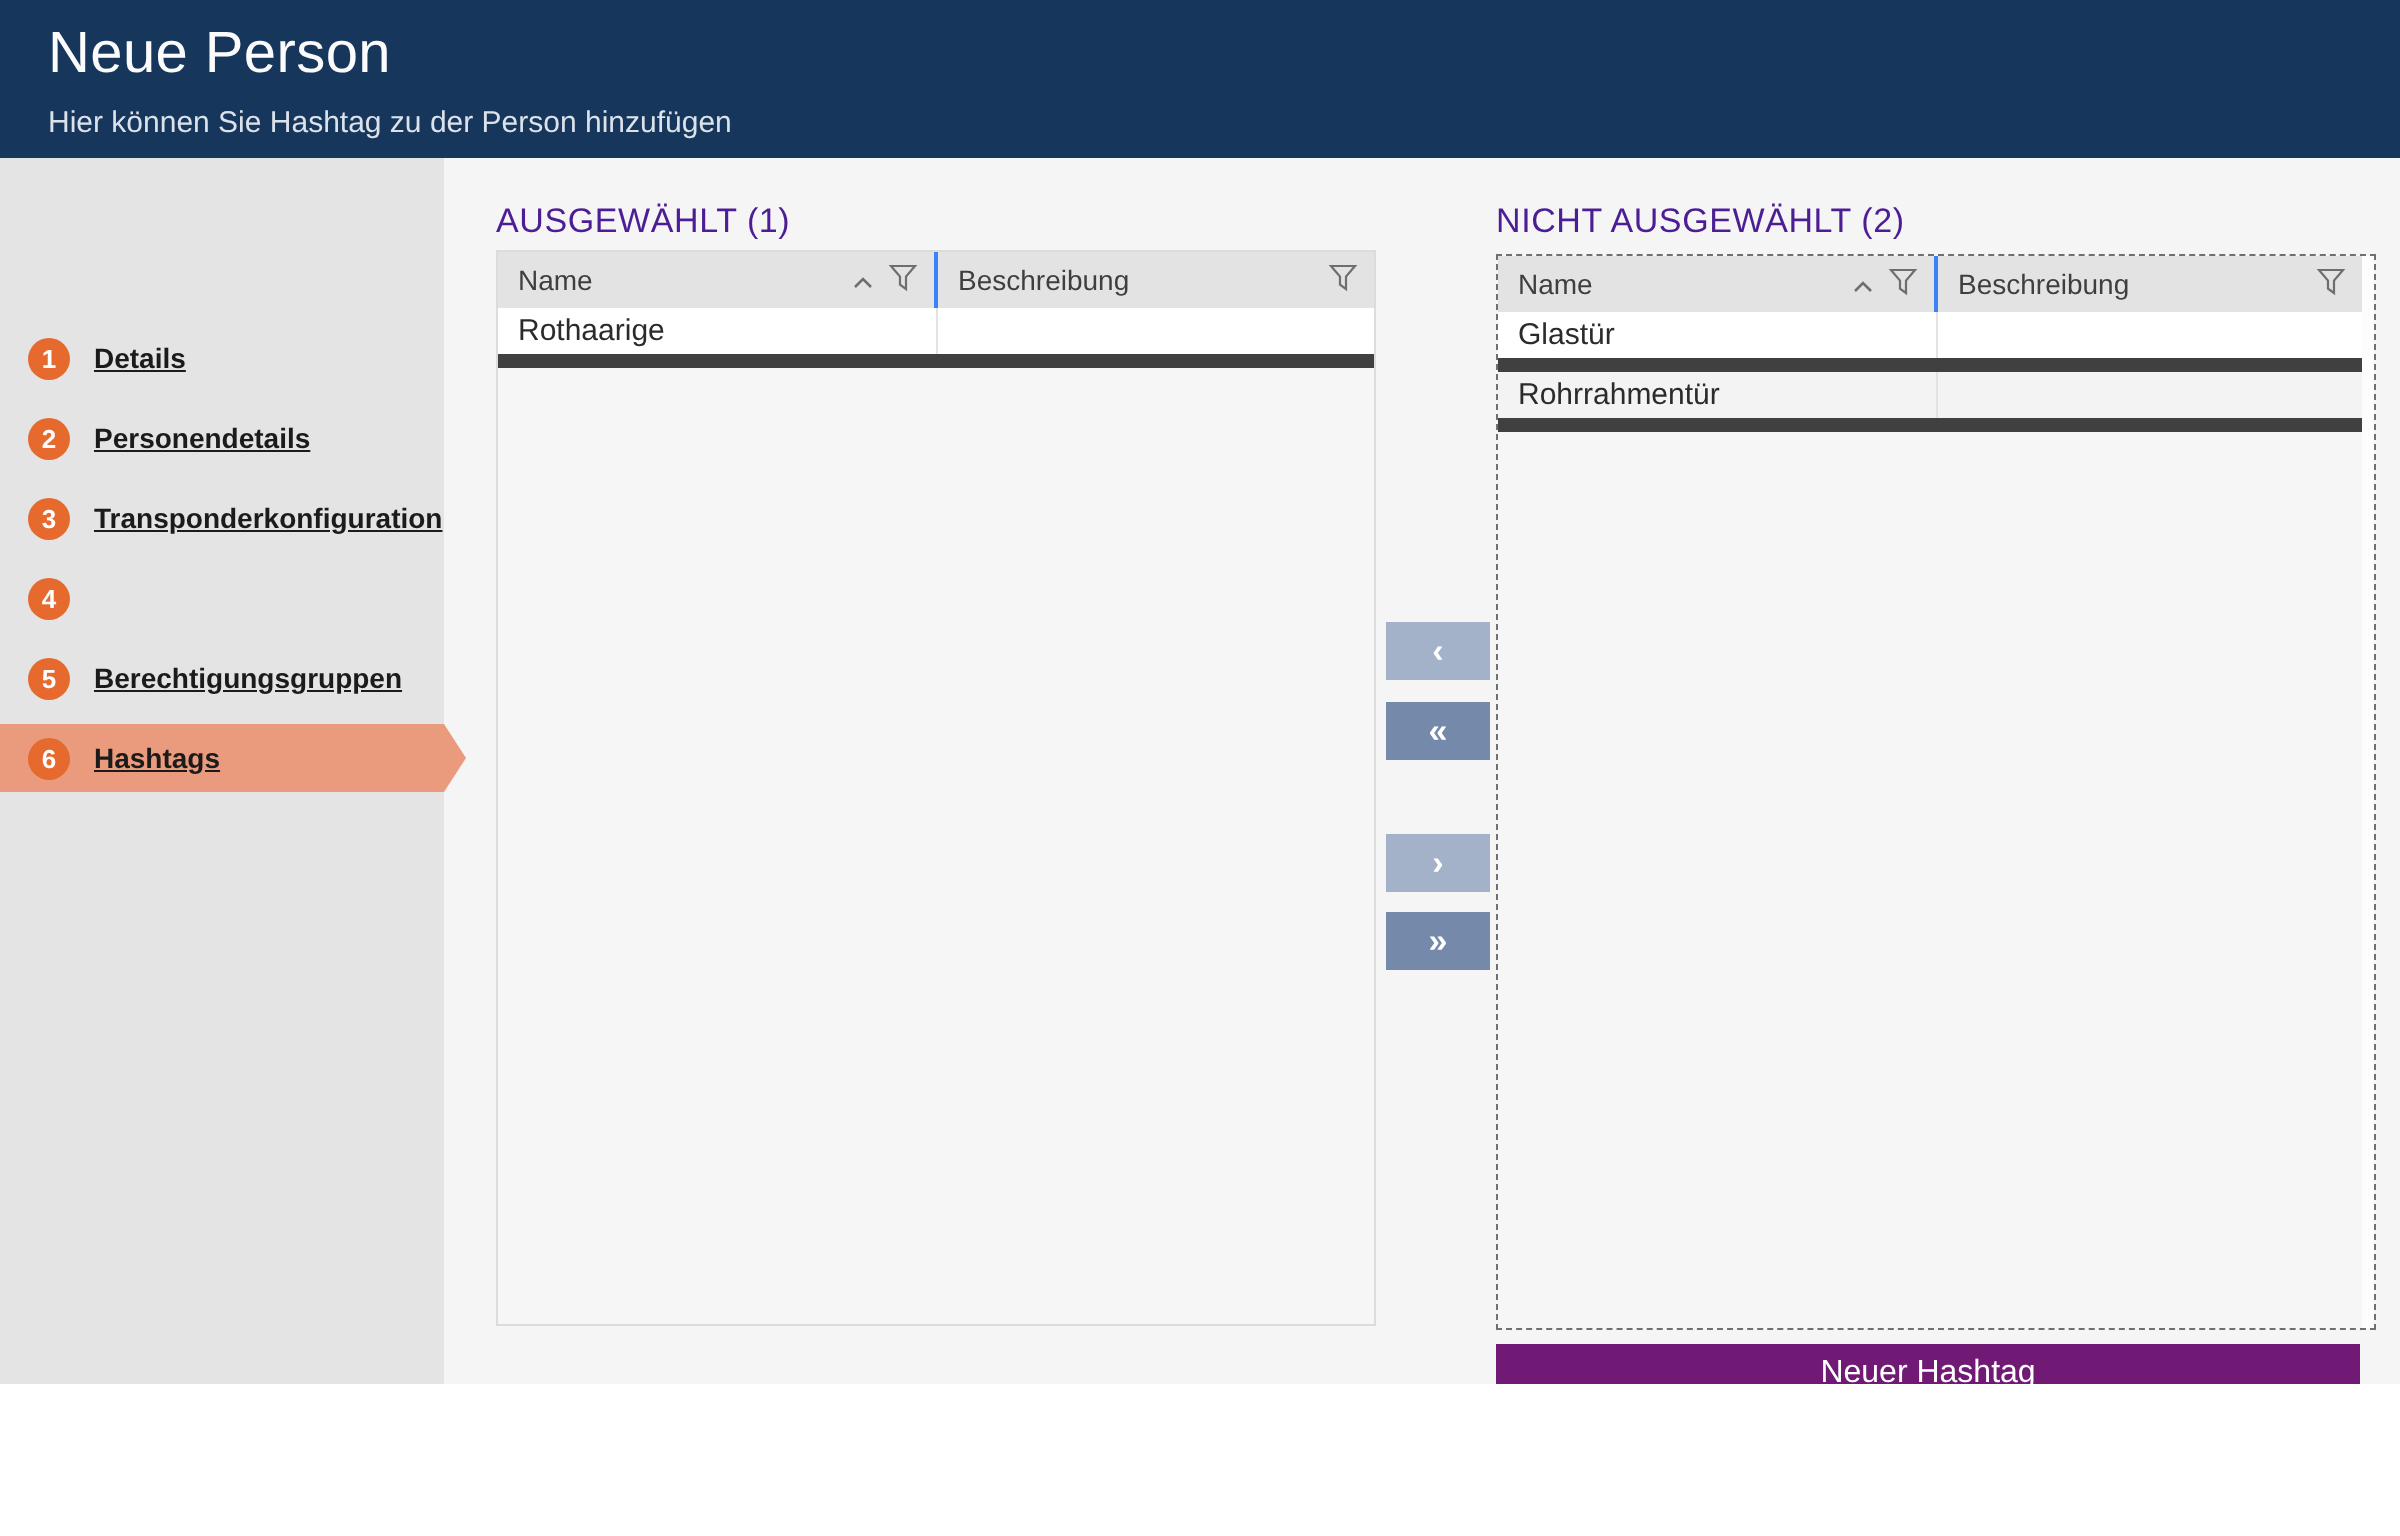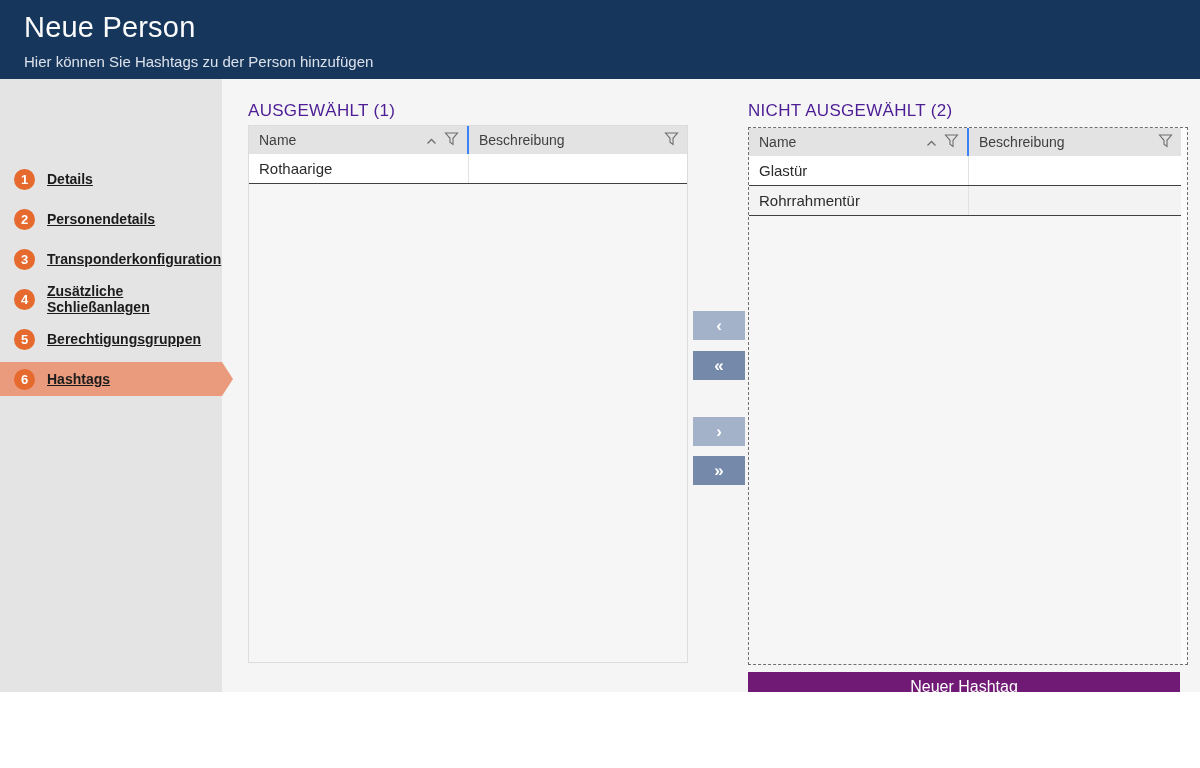--- a/index.html
+++ b/index.html
@@ -31,21 +31,21 @@
 
   .thead { position:absolute; left:0; top:0; height:28px; width:100%; display:flex; }
   .tbl.unselected .thead { width:432px; }
   .th { position:relative; height:28px; background:#e3e3e3; display:flex; align-items:center;
         padding:0 8px 0 10px; font-size:14px; color:#3f3f3f; }
   .th.name { width:220px; border-right:2px solid #3b82f6; }
   .th.besch { flex:1; }
   .th .spacer { flex:1; }
   .th-icons { display:flex; align-items:center; gap:7px; }
 
-  .trow { position:absolute; left:0; width:100%; height:30px; display:flex; background:#ffffff; border-bottom:1px solid #404040; }
+  .trow { position:absolute; left:0; width:100%; height:30px; display:flex; background:#ffffff; border-bottom:7px solid #404040; }
   .tbl.unselected .trow { width:432px; }
   .trow.alt { background:#f3f3f3;flex-direction:column; }
   .td { height:100%; display:flex; align-items:center; padding-left:10px; font-size:15px; color:#2b2b2b; }
   .td.name { width:220px; border-right:1px solid #e2e2e2; }
   .td.besch { flex:1; }
   .r0 { top:28px; } .r1 { top:58px; }
 
   
   .xfer { position:absolute; left:693px; width:52px; height:29px; border:none; color:#fff; font-size:17px; font-weight:700;
           display:flex; align-items:center; justify-content:center; cursor:pointer; font-family:"Liberation Sans", sans-serif; }
@@ -60,39 +60,38 @@
   
   .footer { position:absolute; left:0; top:721px; width:1200px; height:47px; background:#d9d9d9; }
 </style>
 </head>
 <body>
 
 <div class="window">
 
   <div class="header">
     <div class="title">Neue Person</div>
-    <div class="subtitle">Hier können Sie Hashtags zu der Person hinzufügen</div>
+    <div class="subtitle">Hier können Sie Hashtag zu der Person hinzufügen</div>
   </div>
 
   <div class="sidebar">
     <div class="step" style="top:83px">
       <span class="num">1</span>
       <span class="lbl">Details</span>
     </div>
     <div class="step" style="top:123px">
       <span class="num">2</span>
       <span class="lbl">Personendetails</span>
     </div>
     <div class="step" style="top:163px">
       <span class="num">3</span>
       <span class="lbl">Transponderkonfiguration</span>
     </div>
     <div class="step" style="top:203px">
       <span class="num">4</span>
-      <span class="lbl">Zusätzliche Schließanlagen</span>
     </div>
     <div class="step" style="top:243px">
       <span class="num">5</span>
       <span class="lbl">Berechtigungsgruppen</span>
     </div>
     <div class="step active" style="top:204px; top:283px">
       <span class="num">6</span>
       <span class="lbl">Hashtags</span>
     </div>
   </div>

